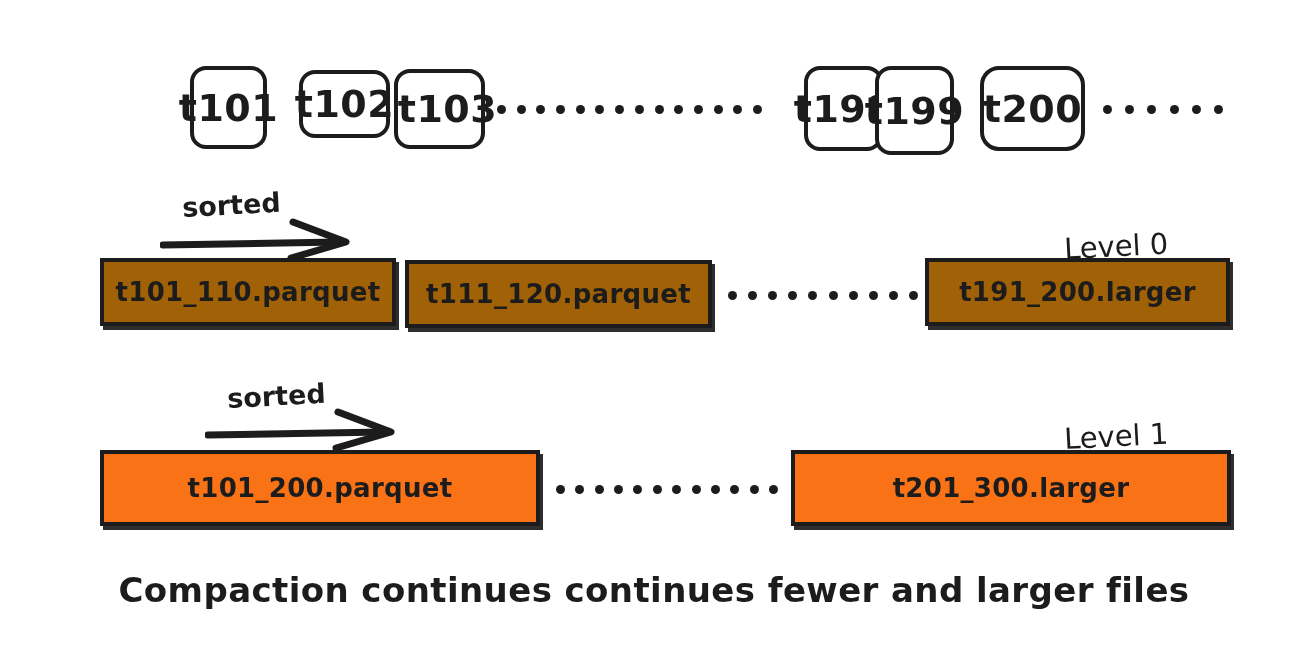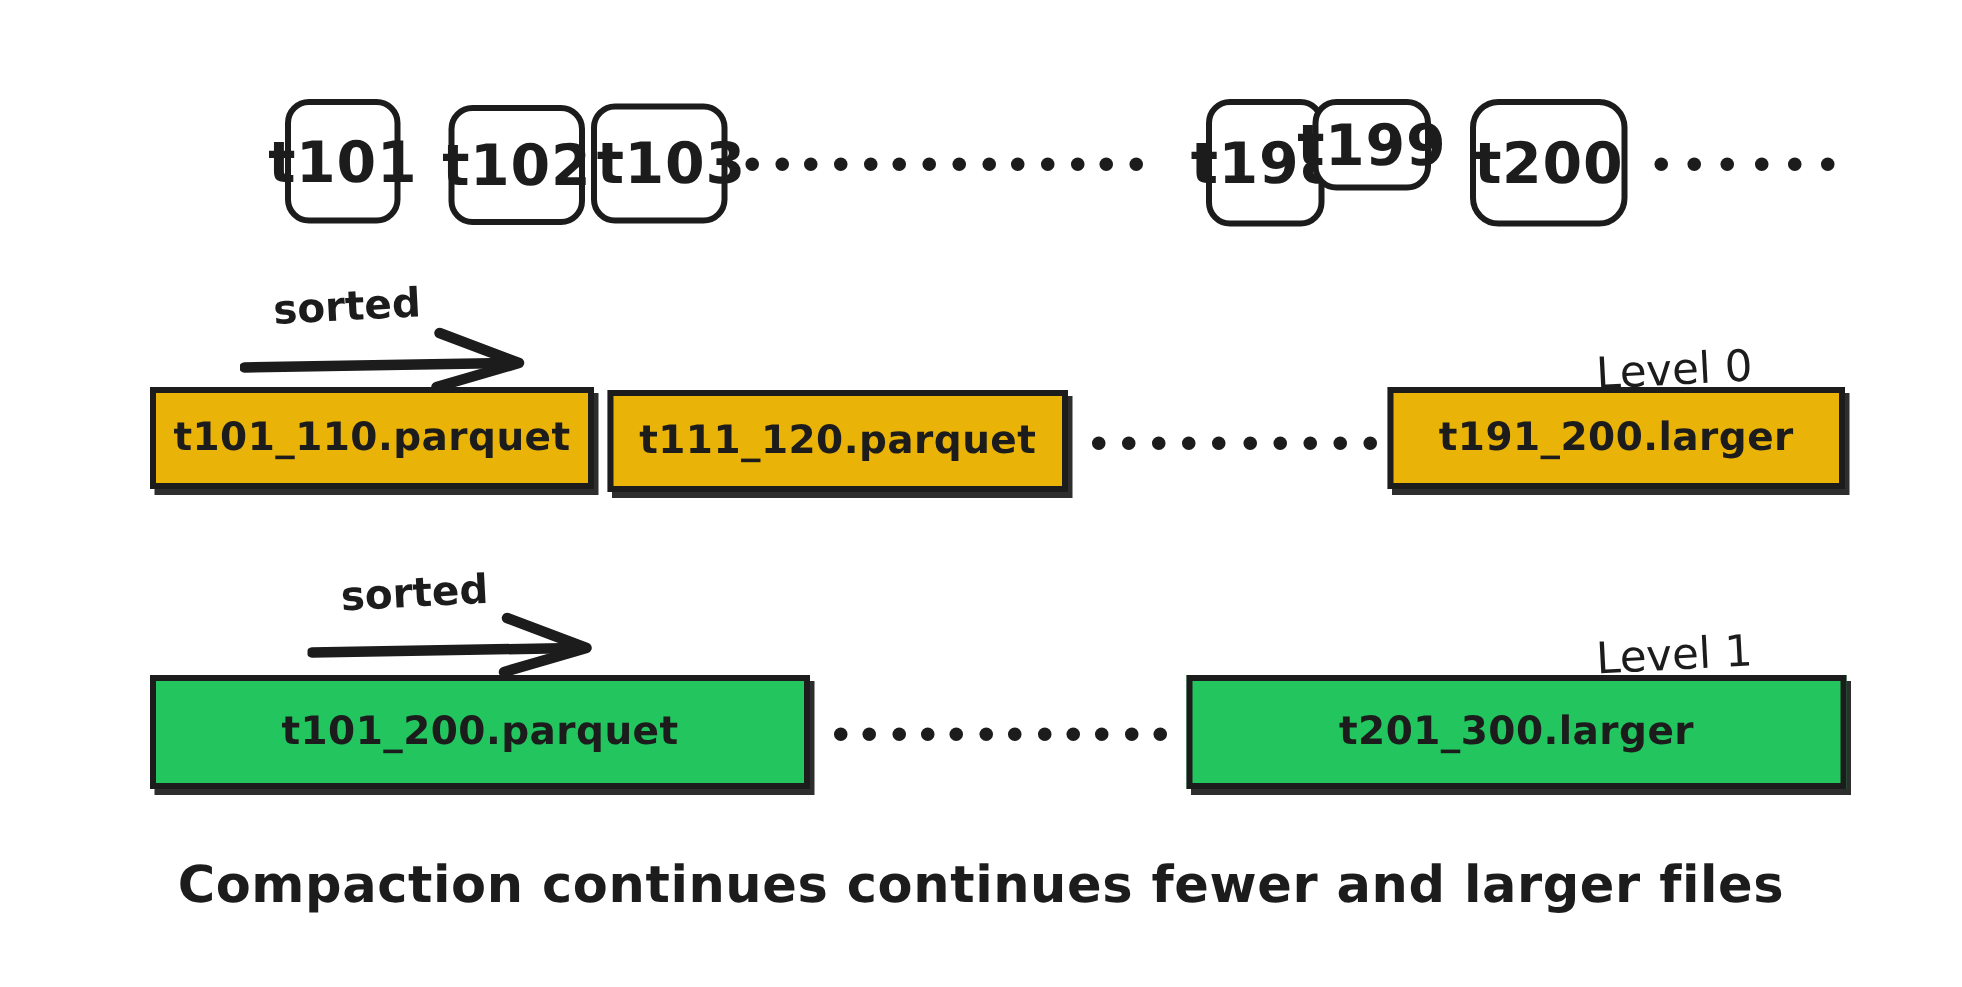--- a/index.html
+++ b/index.html
@@ -43,22 +43,22 @@
     display: flex;
     align-items: center;
     justify-content: center;
     color: #1c1c1c;
     font-family: "DejaVu Sans", sans-serif;
     font-size: 26px;
     font-weight: 600;
     letter-spacing: 0.3px;
     box-shadow: 3px 4px 0 rgba(28,28,28,0.92);
   }
-  .filebox.level0 { background: #eab308; }
-  .filebox.level1 { background: #22c55e; }
+  .filebox.level0 { background: #a16207; }
+  .filebox.level1 { background: #f97316; }
 
   
   .dots {
     position: absolute;
     display: flex;
     align-items: center;
     justify-content: space-between;
   }
   .dots > i {
     display: block;
@@ -95,42 +95,42 @@
 
   .arrow-svg { position: absolute; }
 </style>
 </head>
 <body>
 
 <div id="canvas">
 
   <div>
     <div class="tbox" style="left:190px; top:66px; width:77px; height:83px;">t101</div>
-    <div class="tbox" style="left:299px; top:70px; width:91px; height:80px;">t102</div>
+    <div class="tbox" style="left:299px; top:70px; width:91px; height:68px;">t102</div>
     <div class="tbox" style="left:394px; top:69px; width:91px; height:80px;padding-left:16px;">t103</div>
 
     <div class="dots" style="left:497px; top:104px; width:265px; height:10px;">
       <i></i>
         <i></i>
         <i></i>
         <i></i>
         <i></i>
         <i></i>
         <i></i>
       <i></i>
         <i></i>
         <i></i>
         <i></i>
         <i></i>
         <i></i>
         <i></i>
     </div>
 
     <div class="tbox" style="left:804px; top:66px; width:79px; height:85px;">t198</div>
-    <div class="tbox" style="left:875px; top:66px; width:79px; height:61px;">t199</div>
+    <div class="tbox" style="left:875px; top:66px; width:79px; height:89px;">t199</div>
     <div class="tbox" style="left:980px; top:66px; width:105px; height:85px;border-radius:19px;">t200</div>
 
     <div class="dots" style="left:1103px; top:104px; width:120px; height:10px;">
       <i></i>
         <i></i>
         <i></i>
         <i></i>
         <i></i>
         <i></i>
     </div>

